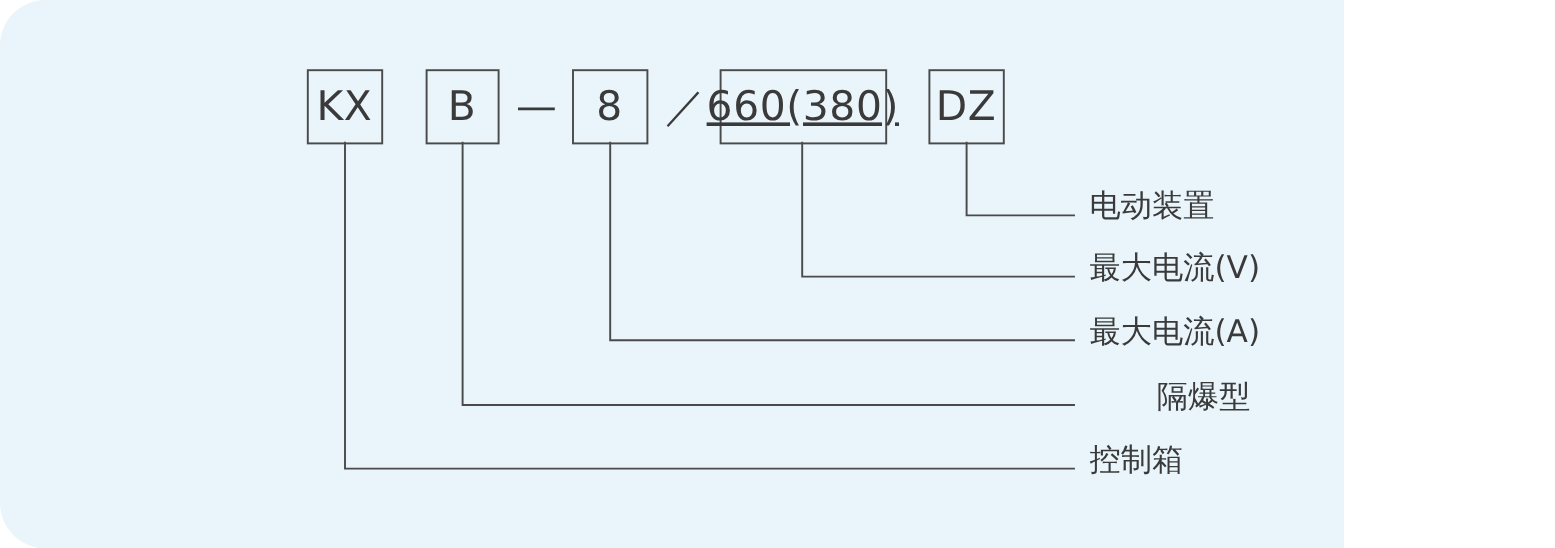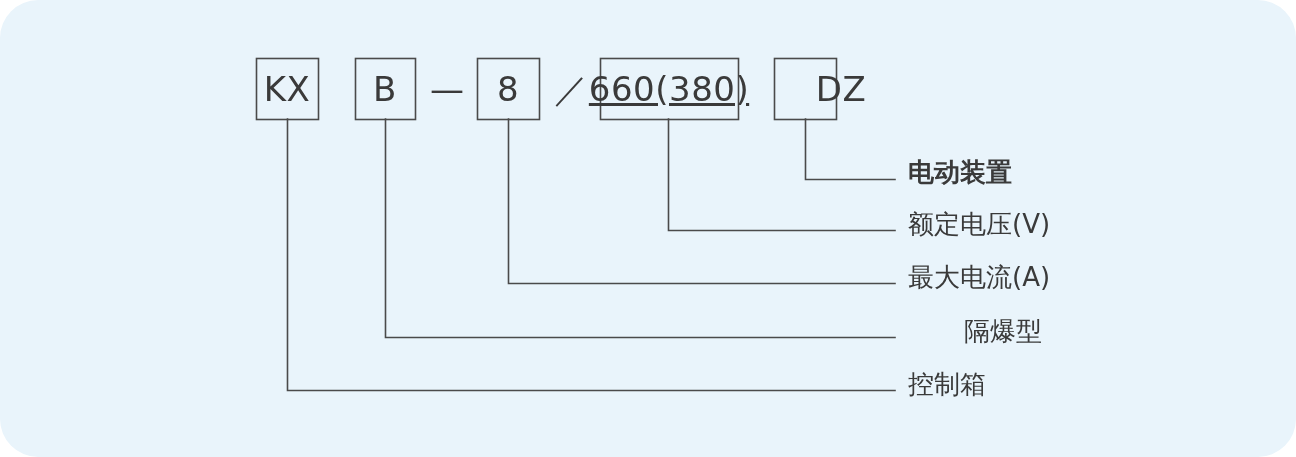--- a/index.html
+++ b/index.html
@@ -2,21 +2,21 @@
 <html><head>
 <meta charset="utf-8">
 <style>
   html, body {
     margin: 0;
     padding: 0;
     background: #ffffff;
   }
   #stage {
     position: relative;
-    width: 1296px;
+    width: 1120px;
     height: 457px;
     overflow: hidden;
     font-family: "DejaVu Sans", "Liberation Sans", sans-serif;
   }
   #panel {
     position: absolute;
     left: 0; top: 0;
     width: 1296px;
     height: 457px;
     background: #e9f4fb;
@@ -83,27 +83,27 @@
         <path d="M 287.5 119 L 287.5 390.5 L 895 390.5" fill="none" stroke="#4a4a4a" stroke-width="1.6" stroke-linecap="square"></path>
       </g>
     <g id="sep-group"></g>
   </svg>
 
   <div id="box-text-layer">
       <div class="code-box-text" style="left: 256px; top: 58px; width: 62px; height: 61px; color: rgb(58, 58, 58);">KX</div>
       <div class="code-box-text" style="left: 355px; top: 58px; width: 60px; height: 61px; color: rgb(58, 58, 58);">B</div>
       <div class="code-box-text" style="left: 477px; top: 58px; width: 62px; height: 61px; color: rgb(58, 58, 58);">8</div>
       <div class="code-box-text" style="left: 600px; top: 58px; width: 138px; height: 61px; color: rgb(58, 58, 58); text-decoration: underline;">660(380)</div>
-      <div class="code-box-text" style="left: 774px; top: 58px; width: 62px; height: 61px; color: rgb(58, 58, 58); margin-left: 36px;">DZ</div>
+      <div class="code-box-text" style="left: 774px; top: 58px; width: 62px; height: 61px; color: rgb(58, 58, 58);">DZ</div>
     </div>
   <div id="sep-text-layer">
       <div class="sep-glyph" style="left: 425px; top: 72px; width: 44px; height: 34px; color: rgb(58, 58, 58);">—</div>
       <div class="sep-glyph" style="left: 548px; top: 60px; width: 46px; height: 58px; color: rgb(58, 58, 58);">／</div>
     </div>
   <div id="label-layer">
-      <div class="leader-label" style="left: 908px; top: 159px; color: rgb(58, 58, 58); font-weight: bold;">电动装置</div>
-      <div class="leader-label" style="left: 908px; top: 211px; color: rgb(58, 58, 58);">额定电压(V)</div>
+      <div class="leader-label" style="left: 908px; top: 159px; color: rgb(58, 58, 58);">电动装置</div>
+      <div class="leader-label" style="left: 908px; top: 211px; color: rgb(58, 58, 58);">最大电流(V)</div>
       <div class="leader-label" style="left: 908px; top: 264px; color: rgb(58, 58, 58);">最大电流(A)</div>
       <div class="leader-label" style="left: 964px; top: 318px; color: rgb(58, 58, 58);">隔爆型</div>
       <div class="leader-label" style="left: 908px; top: 371px; color: rgb(58, 58, 58);">控制箱</div>
     </div>
 
 </div>
 
 </body></html>

